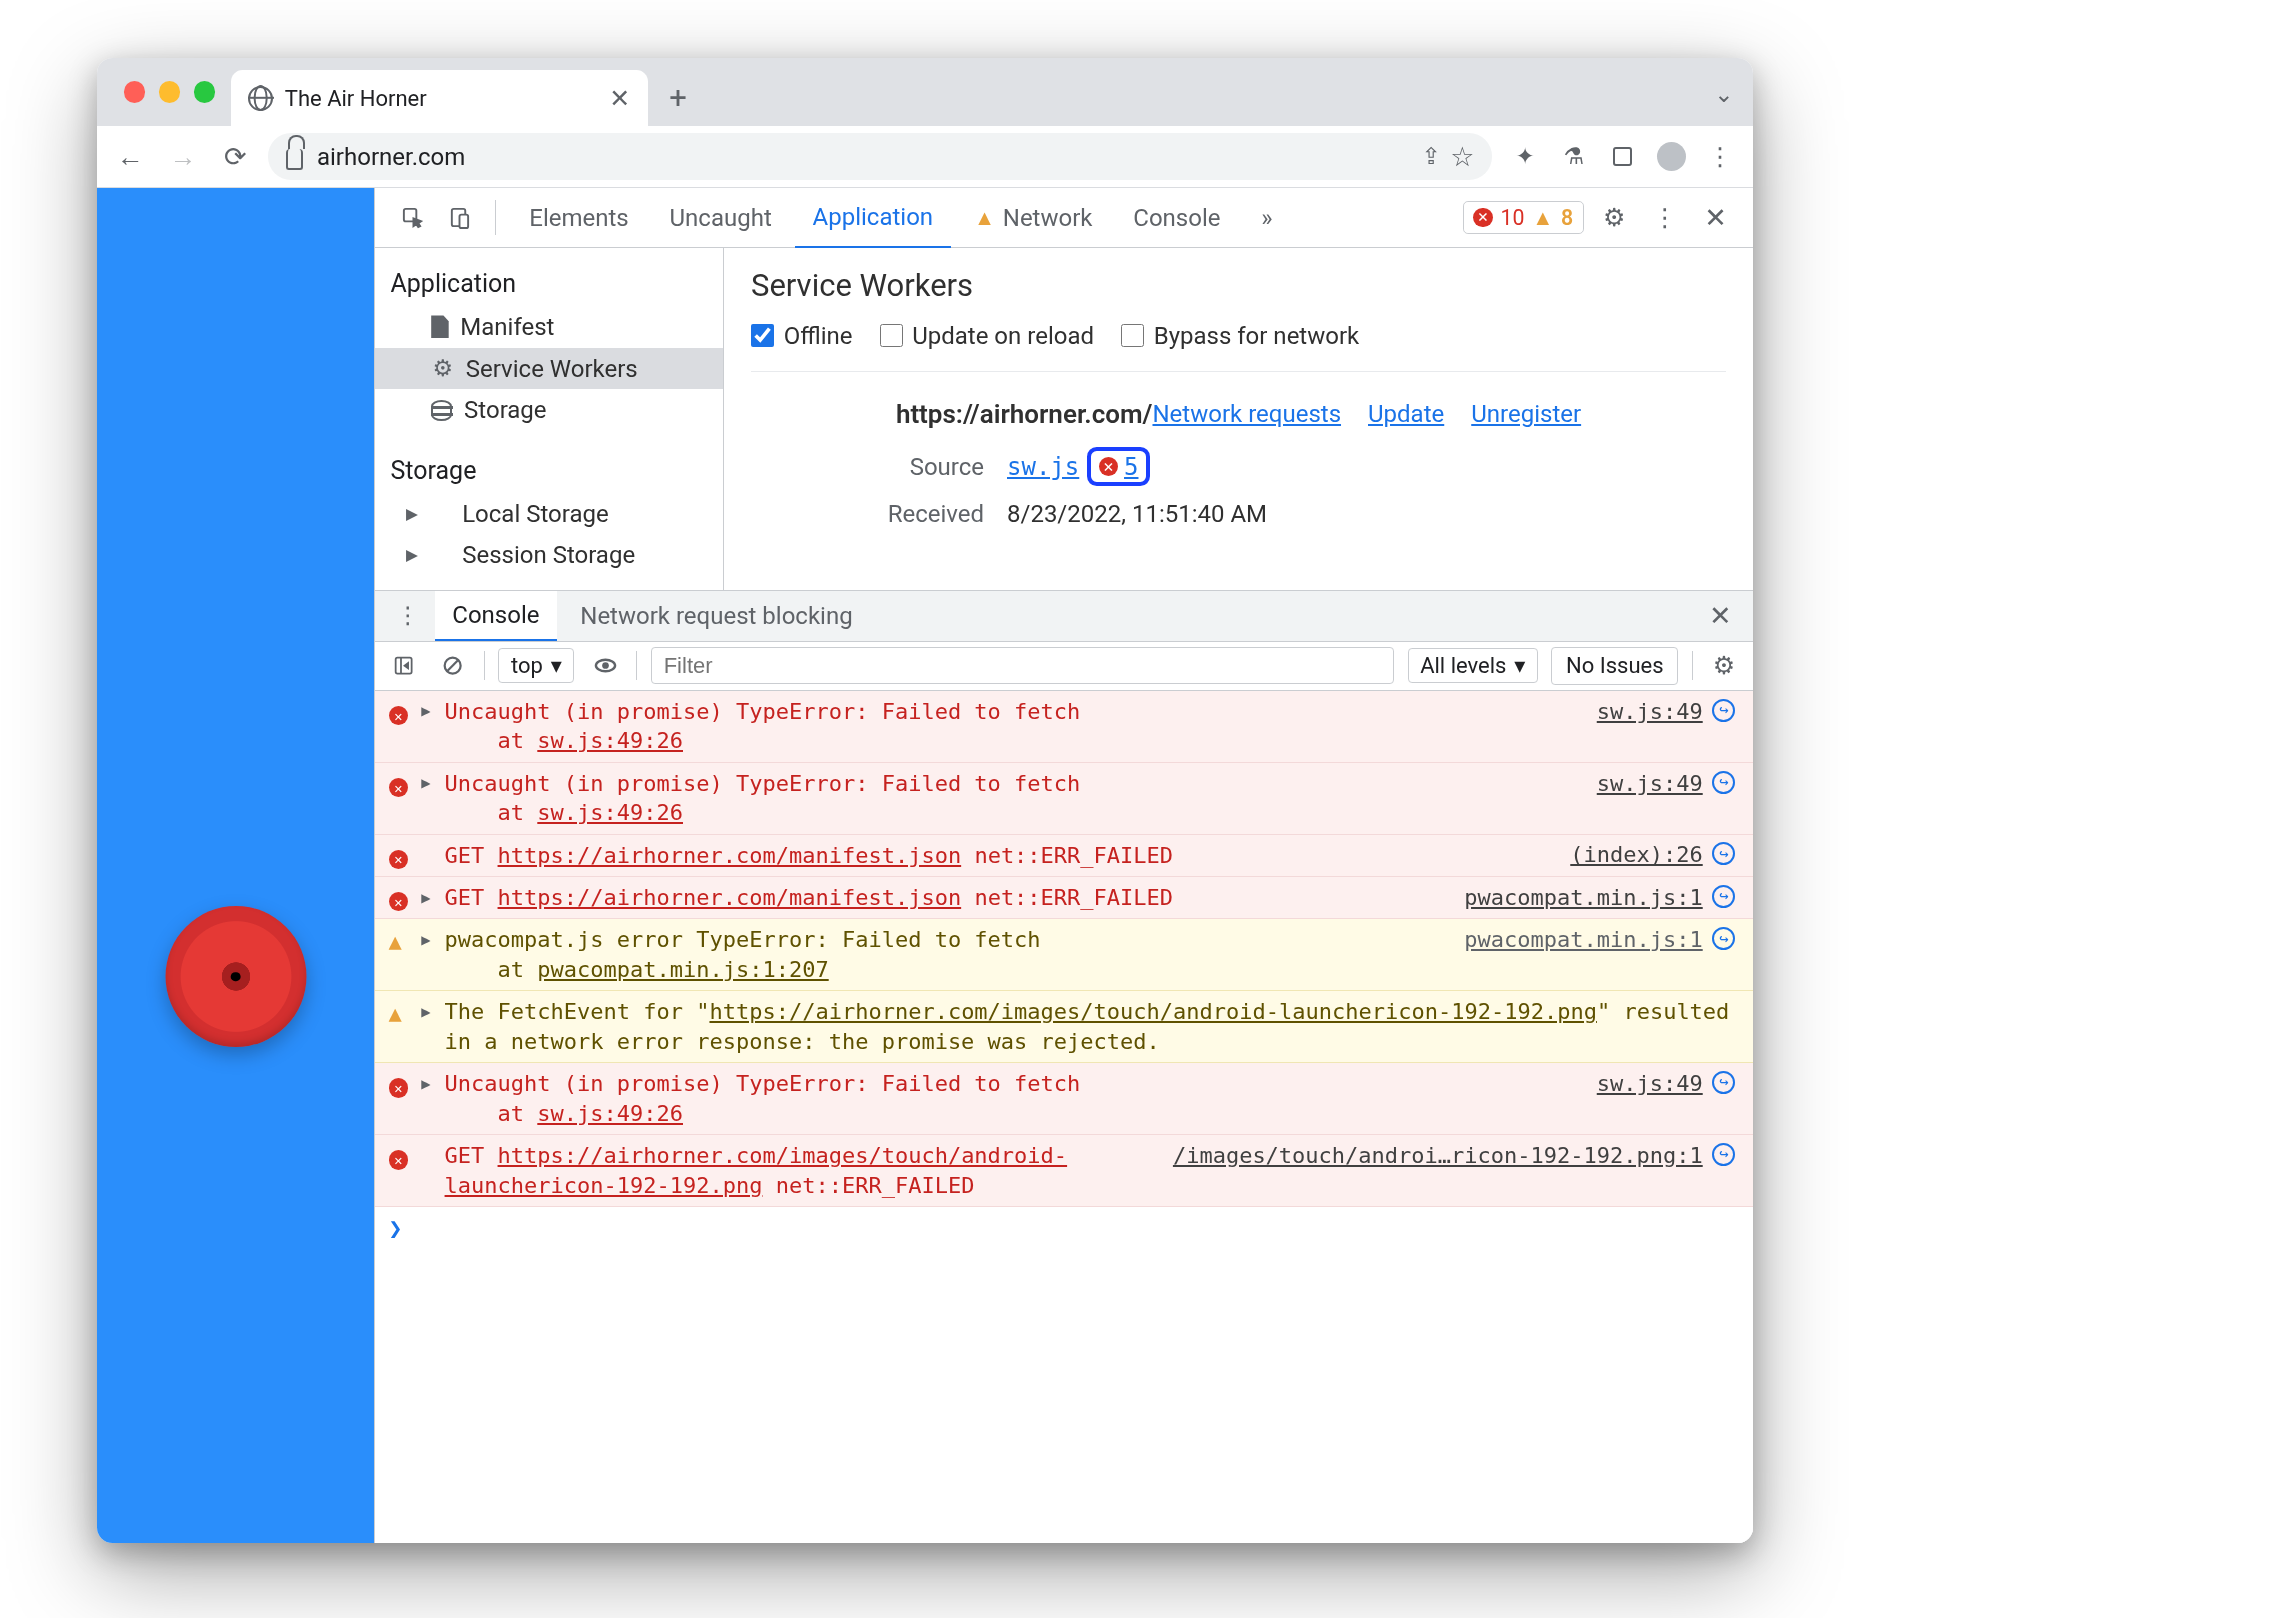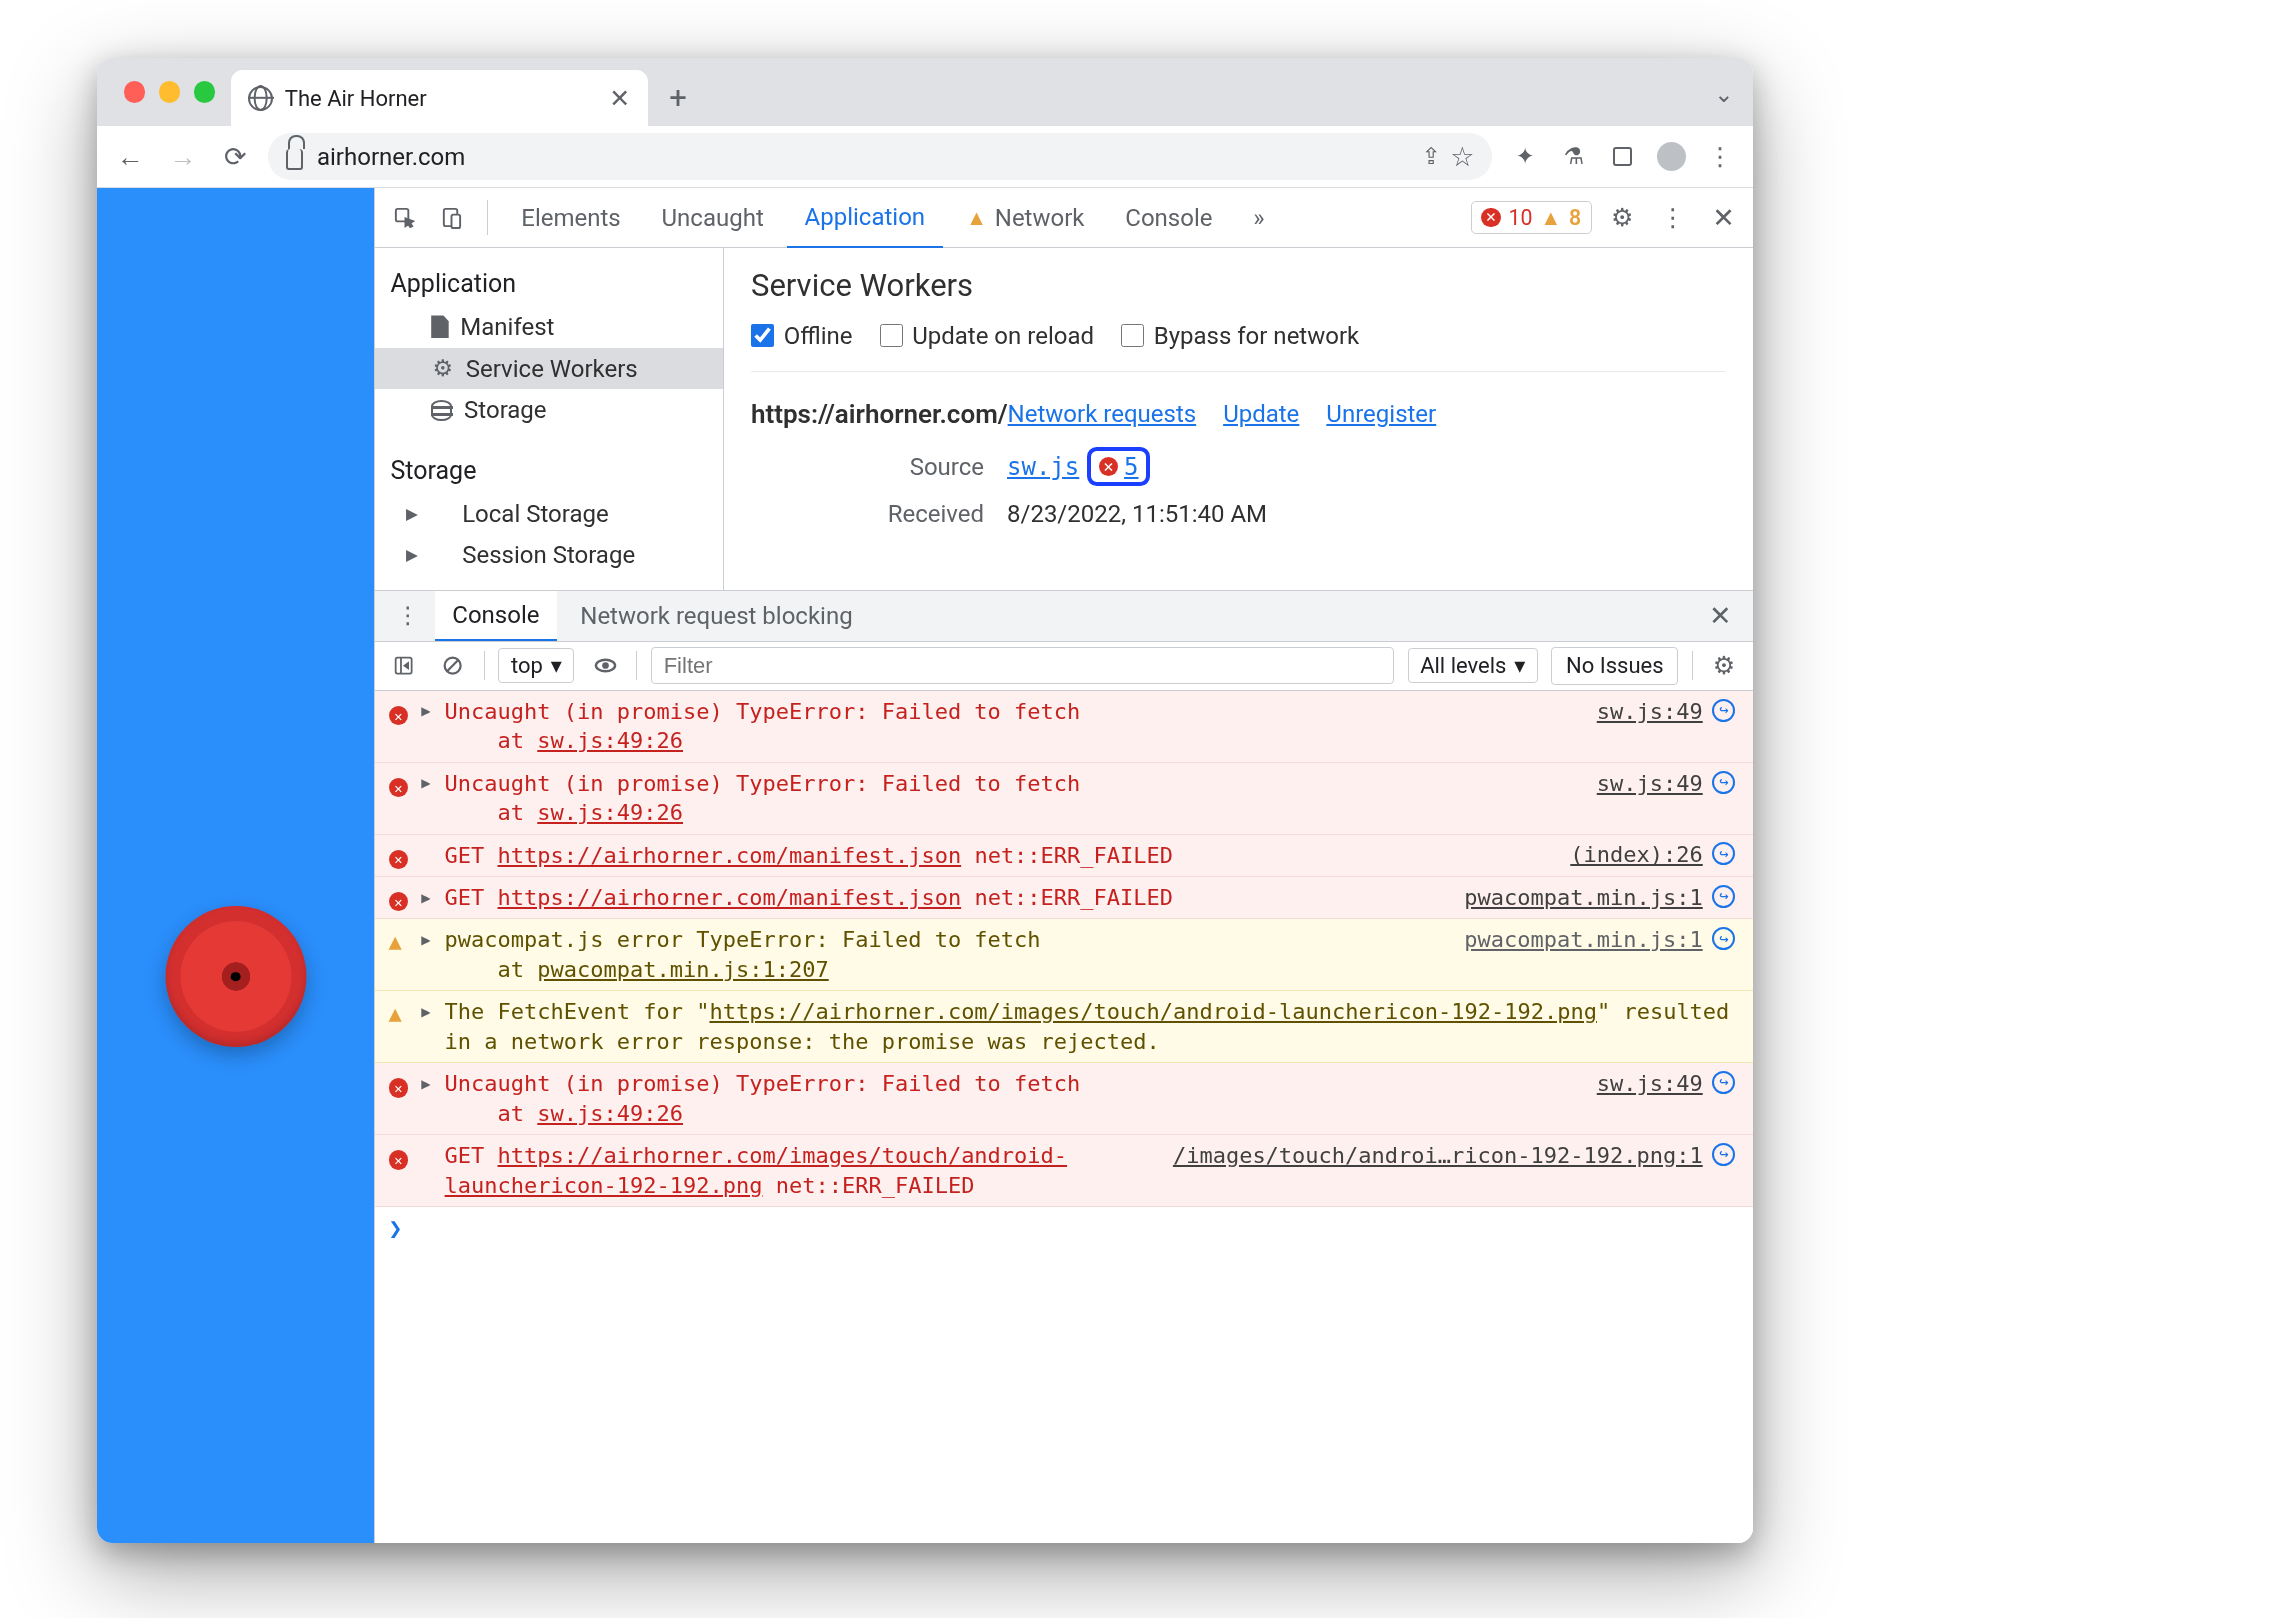--- a/index.html
+++ b/index.html
@@ -100,21 +100,21 @@
     display:flex;flex-direction:column;
     border-left:1px solid #cacdd1;
     background:#fff;
     min-width:0;
   }
 
   
   .dt-tabs{
     height:60px;border-bottom:1px solid #cacdd1;
     display:flex;align-items:center;
-    padding:0 9px;
+    padding:0 17px;
     gap:5.8px;
     font-size:24px;color:#5f6368;
     position:relative;
   }
   .dt-tabs .ico{width:41px;display:flex;align-items:center;justify-content:center;}
   .dt-sep{width:1px;height:35px;background:#cacdd1;margin:0 9.7px;}
   .dt-tab{padding:0 17.5px;height:100%;display:flex;align-items:center;cursor:default;gap:7.8px;}
   .dt-tab.active{color:#1a73e8;border-bottom:2.9px solid #1a73e8;margin-bottom:-1px;}
   .warn-tri{color:#e8a23b;font-size:21.3px;}
   .dt-right{margin-left:auto;display:flex;align-items:center;gap:9.7px;}
@@ -145,21 +145,21 @@
   .si.db::before,.si.db::after{content:'';position:absolute;left:-2.4px;right:-2.4px;height:2.4px;background:#5f6368;}
   .si.db::before{top:4.9px;} .si.db::after{top:11.6px;}
   .si.grid{width:19.4px;height:19.4px;display:grid;grid-template:1fr 1fr/1fr 1fr;gap:2.9px;}
   .si.grid span{background:#5f6368;}
 
   .dt-main{flex:1;padding:19.4px 27px;font-size:24px;color:#303030;min-width:0;}
   .dt-main h2{font-size:31px;font-weight:400;margin-bottom:17.5px;}
   .sw-checks{display:flex;gap:27px;align-items:center;margin-bottom:27px;border-bottom:1px solid #e8eaed;padding-bottom:21.3px;}
   .cb{display:flex;align-items:center;gap:9.7px;}
   .cb input{width:23px;height:23px;accent-color:#1a73e8;}
-  .sw-origin{display:flex;align-items:center;justify-content:flex-start;margin-bottom:17.5px;}
+  .sw-origin{display:flex;align-items:center;justify-content:center;margin-bottom:17.5px;}
   .sw-origin .o{font-weight:600;font-size:26px;}
   .sw-links{display:flex;gap:27px;}
   .sw-links a{color:#1a73e8;text-decoration:underline;}
   .sw-row{display:flex;gap:23px;align-items:baseline;}
   .sw-row .lbl{width:233px;text-align:right;color:#5f6368;}
   .sw-row .val{display:flex;align-items:center;gap:7.8px;}
   .sw-row a{color:#1a73e8;text-decoration:underline;}
   .hl-box{border:4.9px solid #1a3fff;border-radius:9.7px;padding:1.9px 7.8px;display:inline-flex;align-items:center;gap:5.8px;}
 
   

